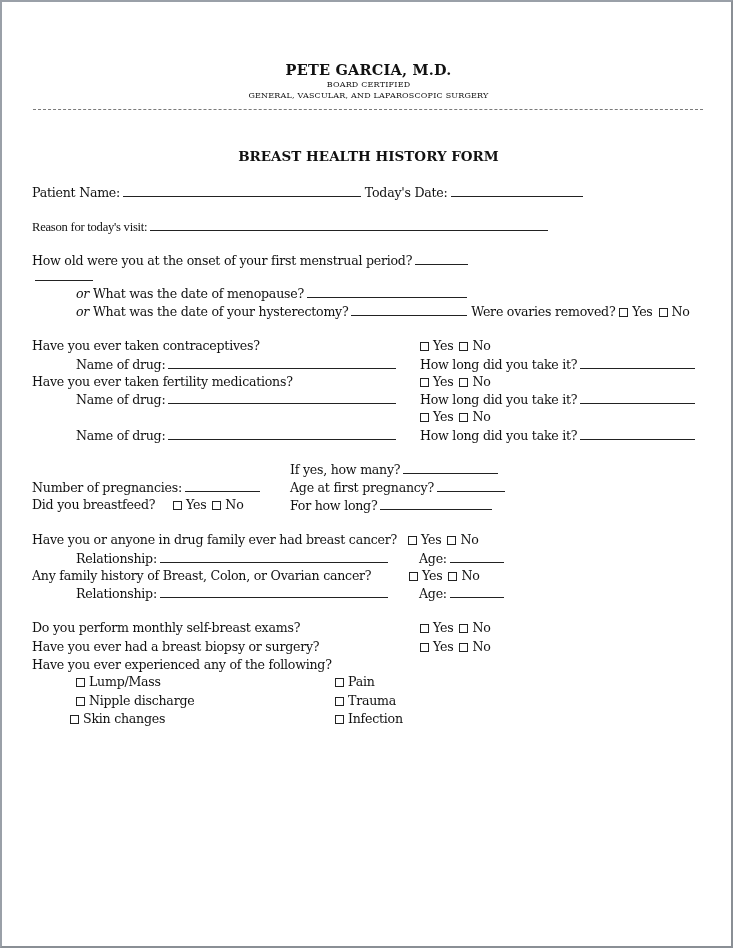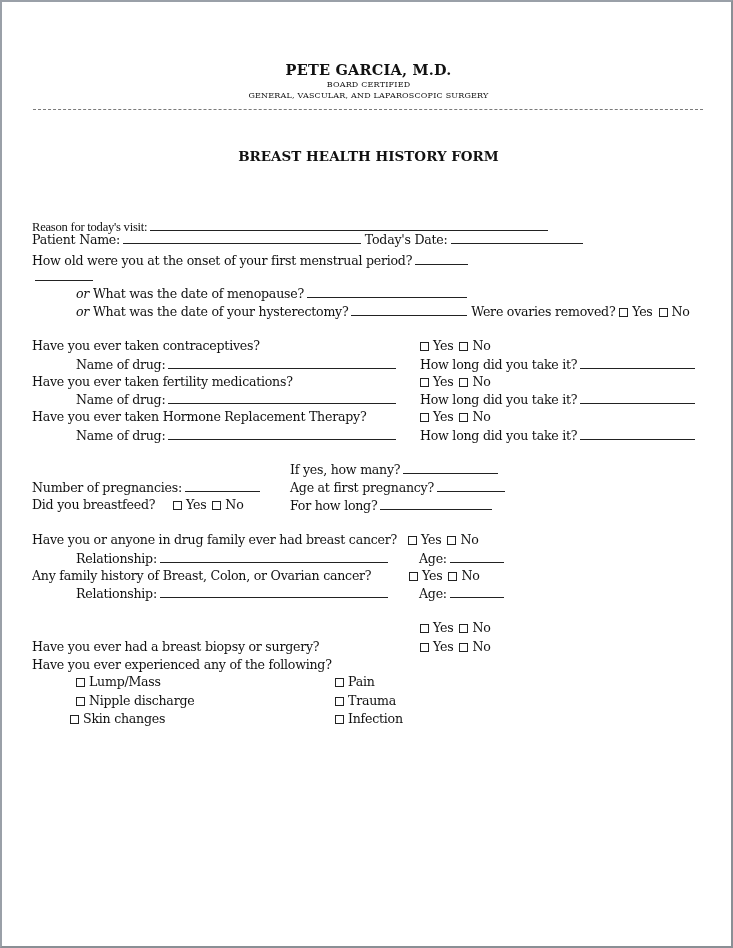--- a/index.html
+++ b/index.html
@@ -28,21 +28,21 @@
 
 <div class="page">
 
   <div class="c hdr-name">PETE GARCIA, M.D.</div>
   <div class="c hdr-sub" style="top:78px;">BOARD CERTIFIED</div>
   <div class="c hdr-sub" style="top:89px;">GENERAL, VASCULAR, AND LAPAROSCOPIC SURGERY</div>
   <div class="rule"></div>
 
   <div class="c title">BREAST HEALTH HISTORY FORM</div>
 
-  <div class="t" style="left:30px; top:182px;margin-top:47px;">
+  <div class="t" style="left:30px; top:182px;">
     <span>Patient Name:</span><span class="blank" style="width:238px;"></span>
     <span>Today's Date:</span><span class="blank" style="width:132px;"></span>
   </div>
   <div class="t" style="left:30px; top:216px;font-family:Liberation Serif, serif;">
     <span>Reason for today's visit:</span><span class="blank" style="width:398px;"></span>
   </div>
 
   <div class="t" style="left:30px; top:250px;">
     <span>How old were you at the onset of your first menstrual period?</span><span class="blank" style="width:53px;"></span>
   </div>
@@ -75,21 +75,20 @@
   <div class="t" style="left:418px; top:372px;">
     <span class="opt"><span class="cb"></span><span>Yes</span></span><span class="opt"><span class="cb"></span><span>No</span></span>
   </div>
   <div class="t" style="left:74px; top:389px;">
     <span>Name of drug:</span><span class="blank" style="width:228px;"></span>
   </div>
   <div class="t" style="left:418px; top:389px;">
     <span>How long did you take it?</span><span class="blank" style="width:115px;"></span>
   </div>
 
-  <div class="t" style="left:30px; top:407px;">Have you ever taken Hormone Replacement Therapy?</div>
   <div class="t" style="left:418px; top:407px;">
     <span class="opt"><span class="cb"></span><span>Yes</span></span><span class="opt"><span class="cb"></span><span>No</span></span>
   </div>
   <div class="t" style="left:74px; top:425px;">
     <span>Name of drug:</span><span class="blank" style="width:228px;"></span>
   </div>
   <div class="t" style="left:418px; top:425px;">
     <span>How long did you take it?</span><span class="blank" style="width:115px;"></span>
   </div>
 
@@ -124,20 +123,21 @@
   <div class="t" style="left:407px; top:566px;">
     <span class="opt"><span class="cb"></span><span>Yes</span></span><span class="opt"><span class="cb"></span><span>No</span></span>
   </div>
   <div class="t" style="left:74px; top:583px;">
     <span>Relationship:</span><span class="blank" style="width:228px;"></span>
   </div>
   <div class="t" style="left:417px; top:583px;">
     <span>Age:</span><span class="blank" style="width:54px;"></span>
   </div>
 
+  <div class="t" style="left:30px; top:618px;">Do you perform monthly self-breast exams?</div>
   <div class="t" style="left:418px; top:618px;">
     <span class="opt"><span class="cb"></span><span>Yes</span></span><span class="opt"><span class="cb"></span><span>No</span></span>
   </div>
   <div class="t" style="left:30px; top:637px;">Have you ever had a breast biopsy or surgery?</div>
   <div class="t" style="left:418px; top:637px;">
     <span class="opt"><span class="cb"></span><span>Yes</span></span><span class="opt"><span class="cb"></span><span>No</span></span>
   </div>
   <div class="t" style="left:30px; top:655px;">Have you ever experienced any of the following?</div>
 
   <div class="t" style="left:74px; top:672px;"><span class="cb"></span><span>Lump/Mass</span></div>

